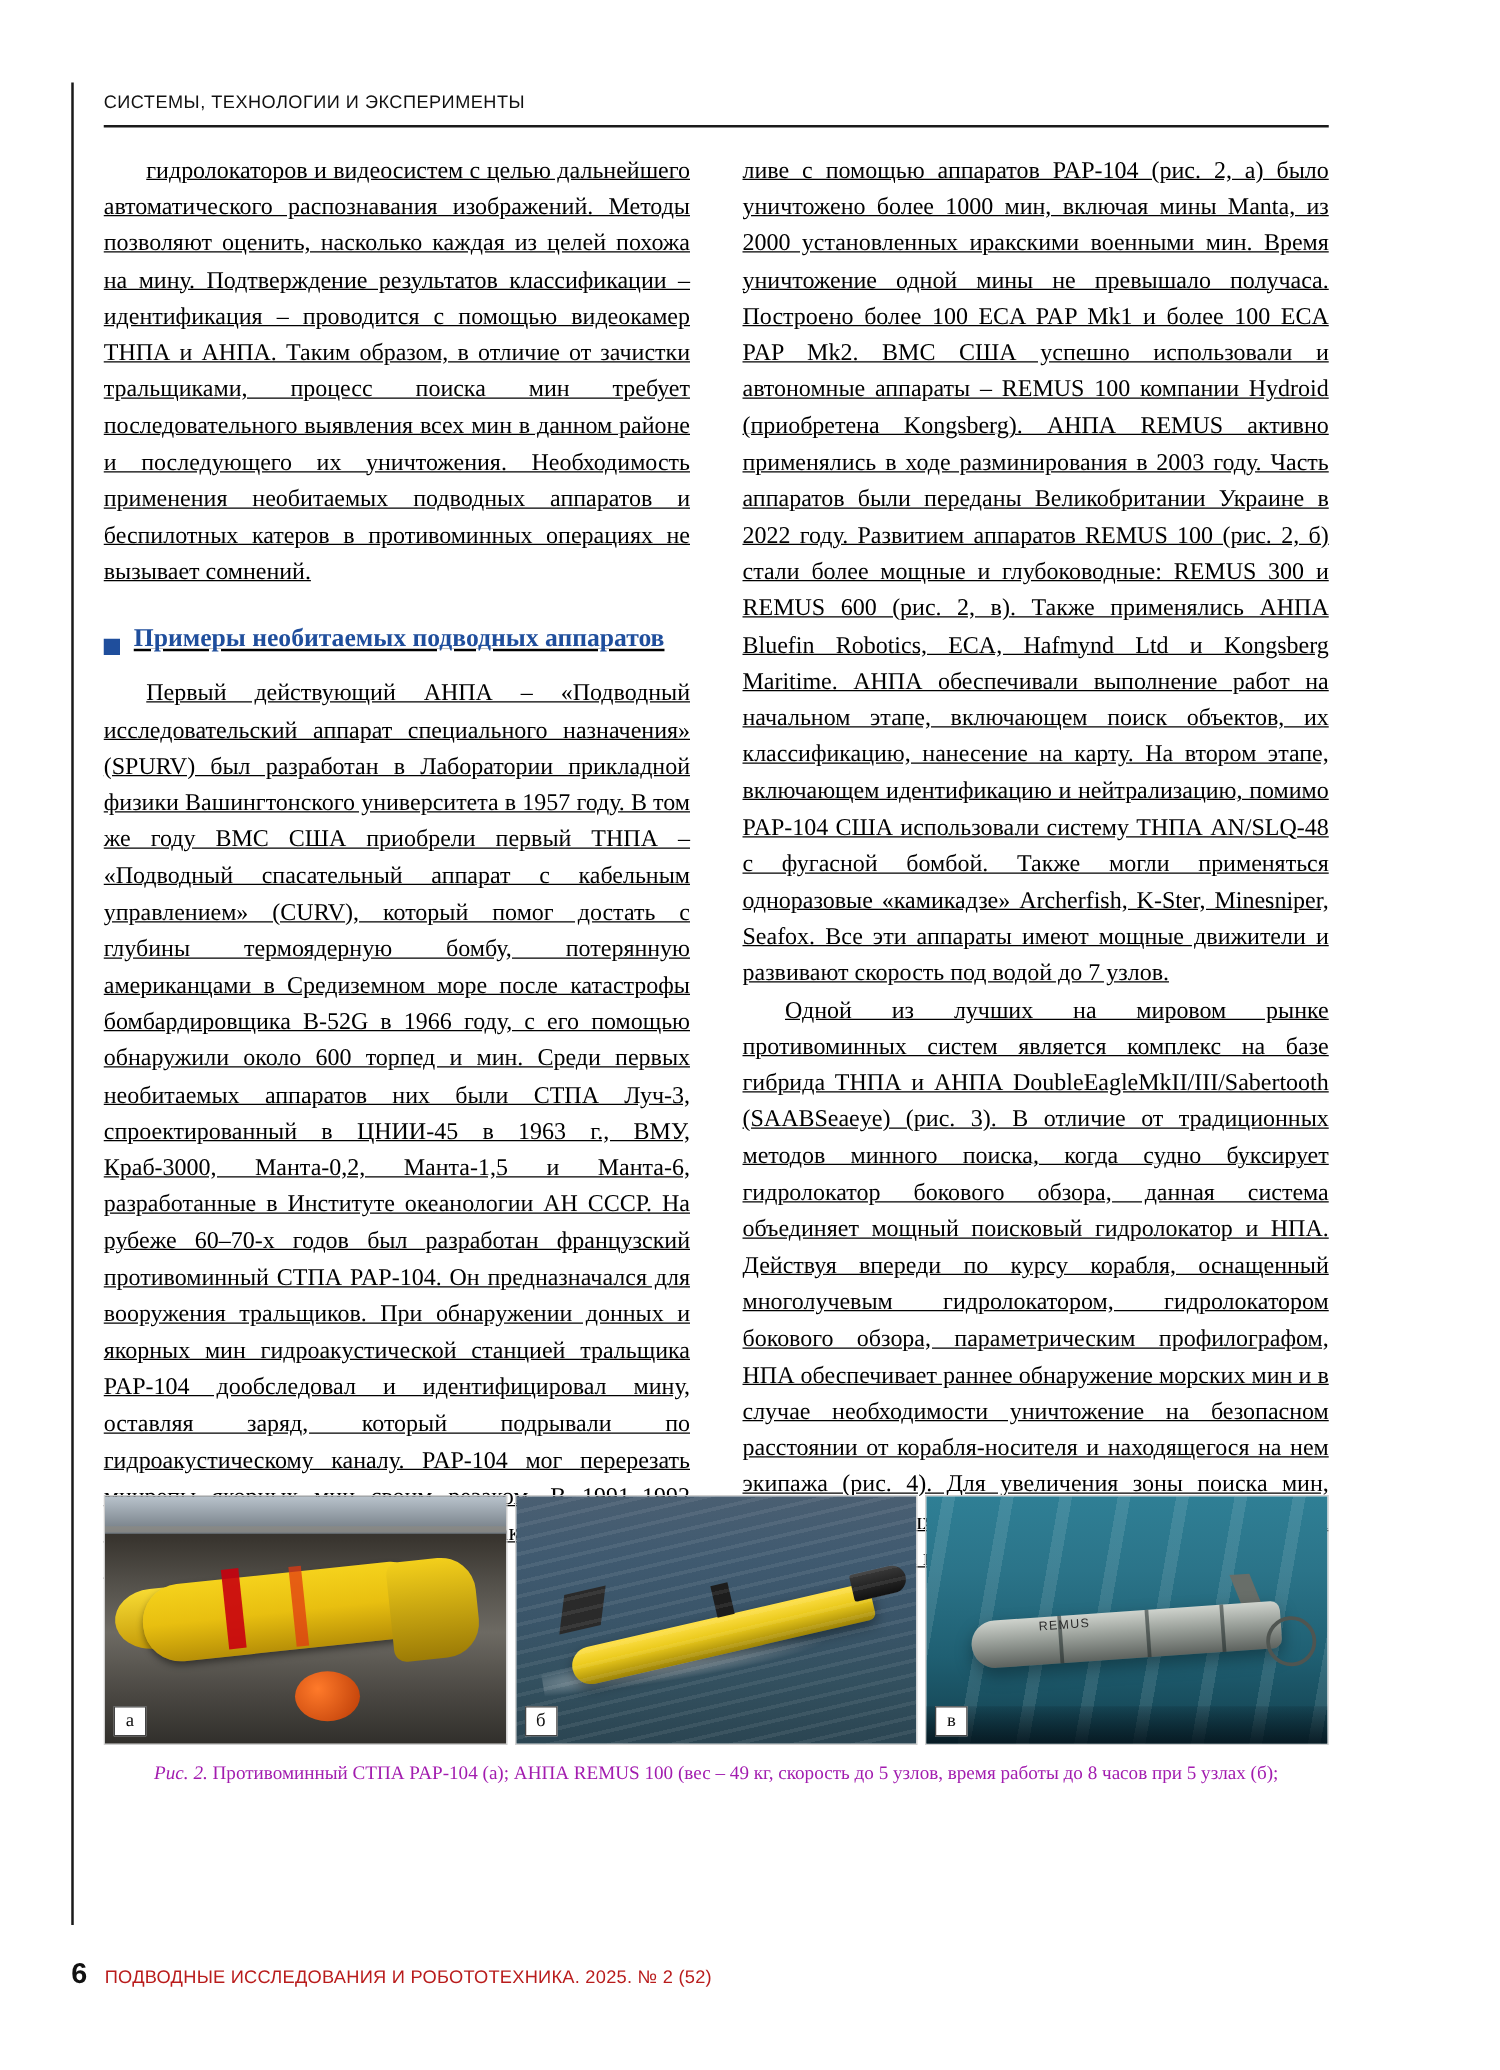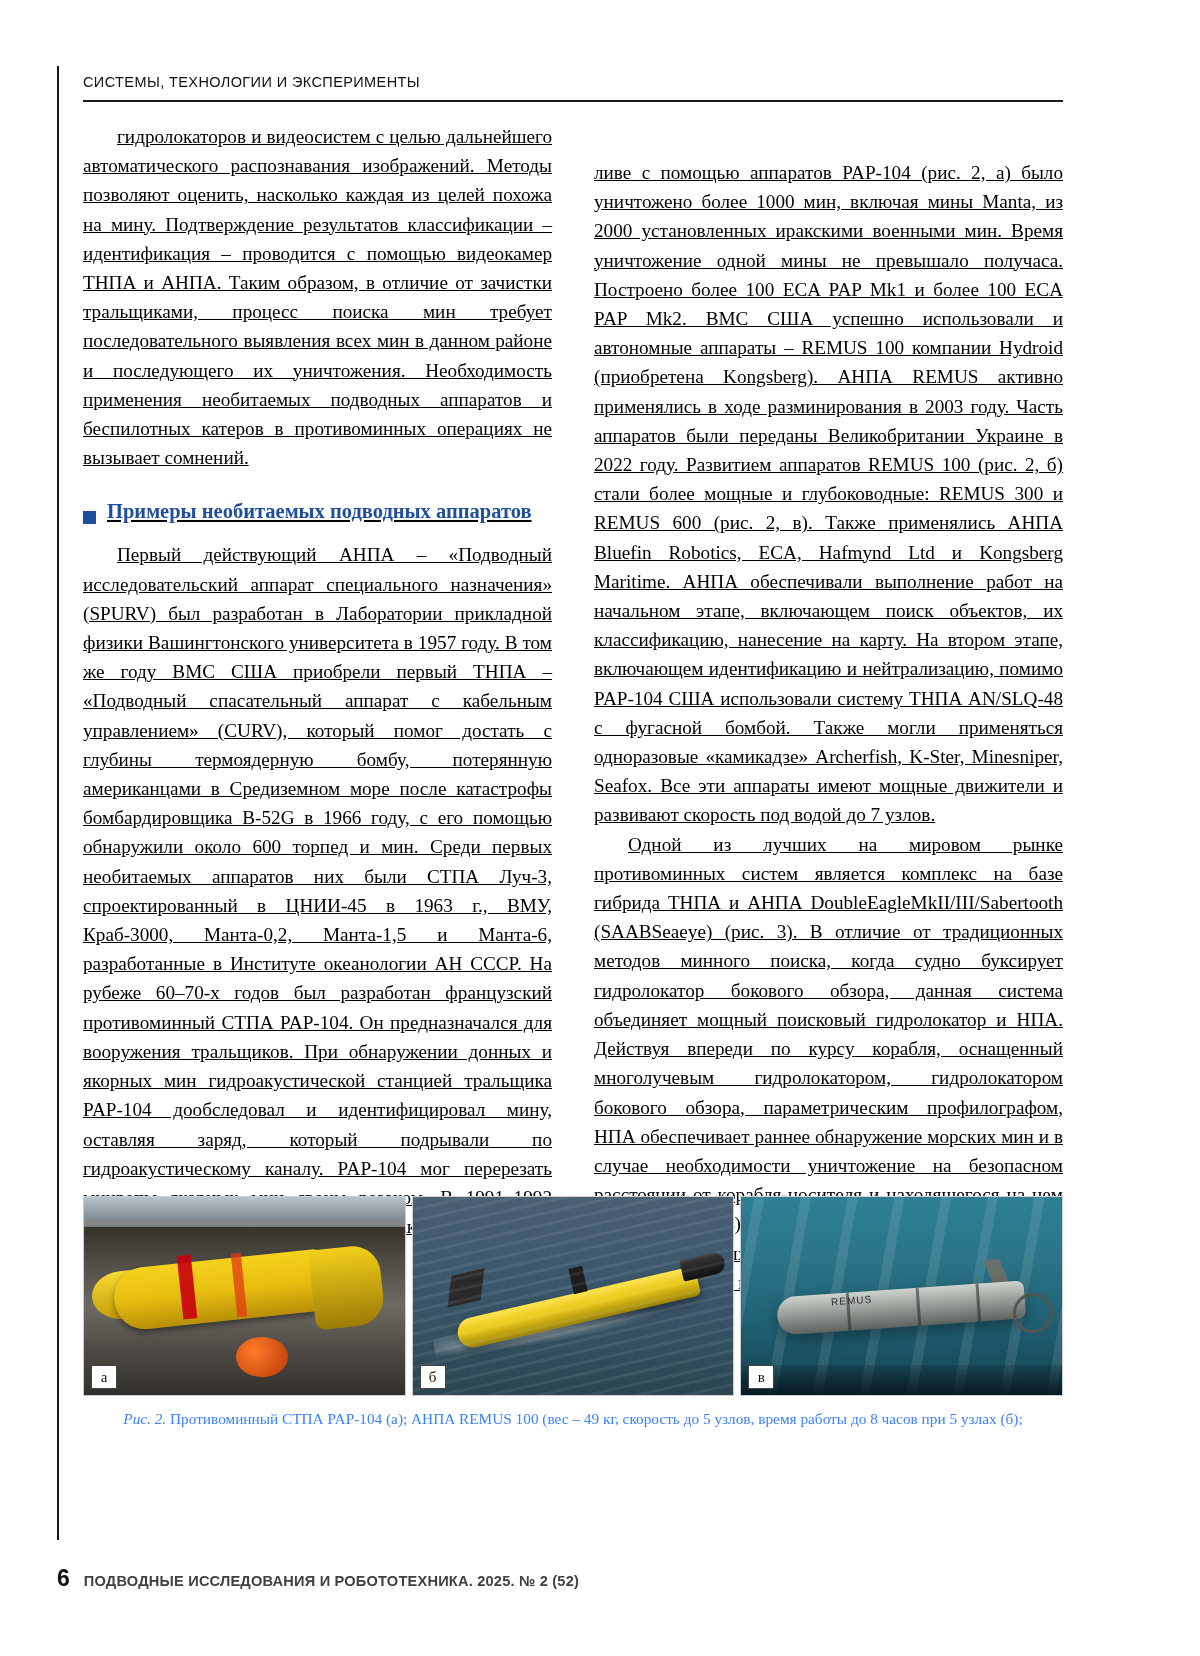--- a/index.html
+++ b/index.html
@@ -65,21 +65,20 @@
     margin: 0 0 0 0;
     font-size: 19.2px;
     line-height: 29.2px;
     text-align: justify;
     text-indent: 34px;
     hyphens: auto;
     -webkit-hyphens: auto;
   }
   p.body.noindent {
     text-indent: 0;
-    margin-top: 36px;
   }
   .section-head {
     display: flex;
     align-items: flex-end;
     gap: 11px;
     margin: 26px 0 16px 0;
   }
   .bullet-square {
     width: 13px;
     height: 13px;
@@ -340,21 +339,21 @@
     width: 100%;
     height: 30px;
     background: linear-gradient(180deg, rgba(10,35,45,.2), rgba(5,20,28,.85));
   }
 
   .fig-caption {
     margin-top: 12px;
     font-size: 15.3px;
     line-height: 21px;
     text-align: center;
-    color: #3b82f6;
+    color: #a21caf;
   }
   .fig-caption .ital {
     font-style: italic;
   }
   .fig-caption-line2 {
     display: block;
   }
 
   
   .footer {
@@ -368,23 +367,22 @@
   }
   .footer-page {
     font-family: "Liberation Sans", sans-serif;
     font-weight: bold;
     font-size: 23px;
     color: #111;
   }
   .footer-text {
     font-family: "Liberation Sans", sans-serif;
     font-size: 14.6px;
-    color: #404040;
+    color: #b91c1c;
     letter-spacing: .2px;
-    font-weight: bold;
   }
 </style>
 </head>
 <body>
 
 <div class="page">
 
   <div class="left-rule"></div>
 
   <div class="header-row">

